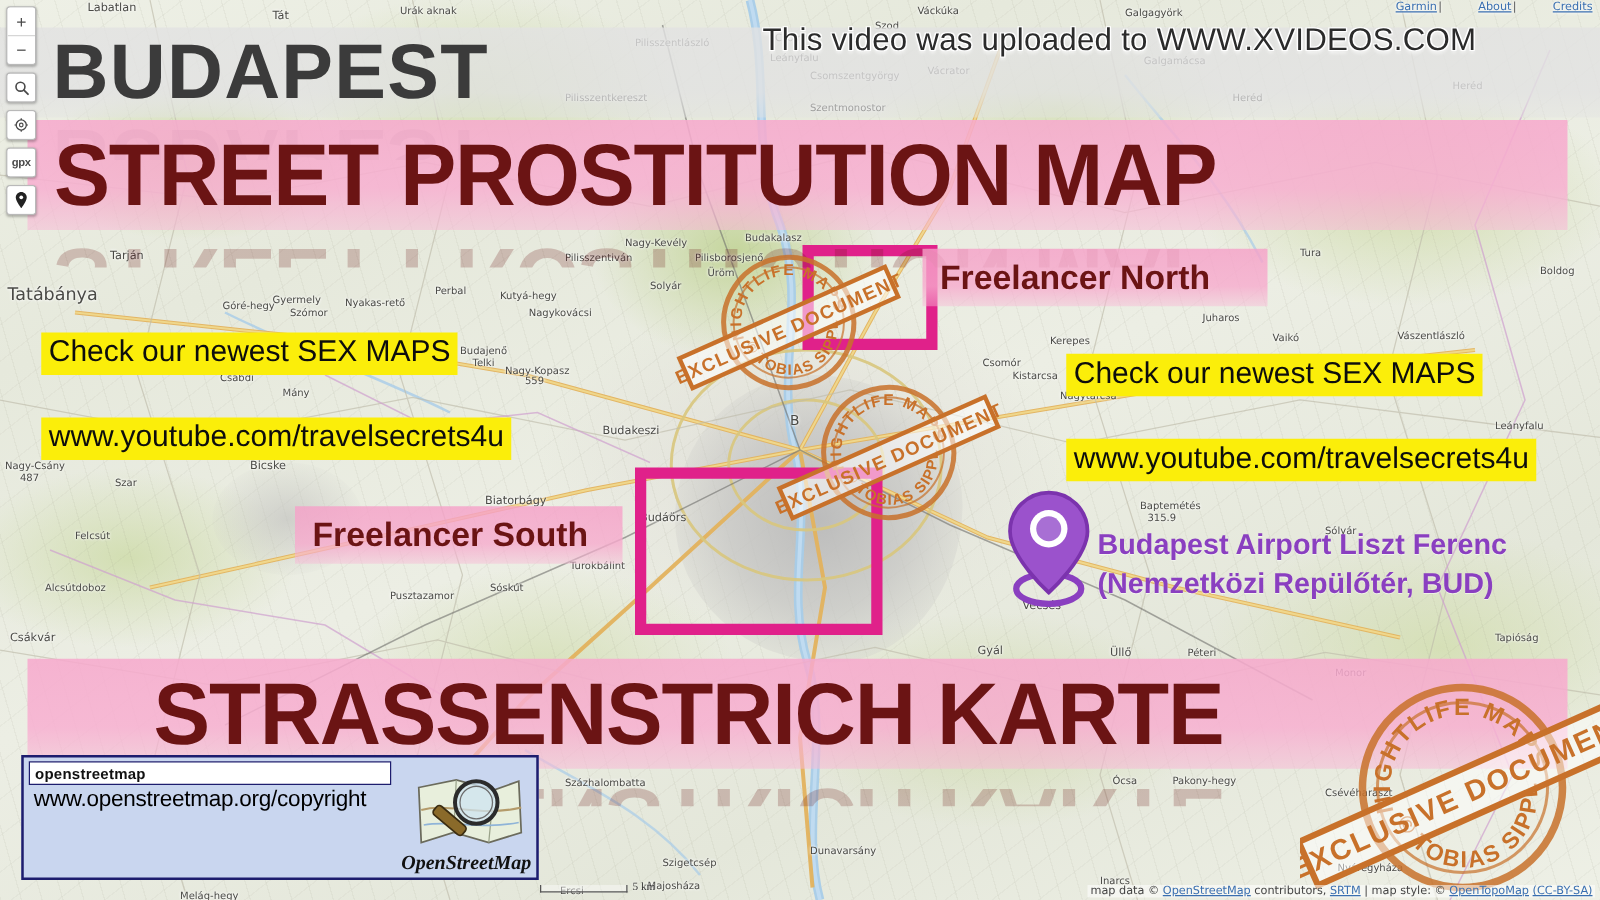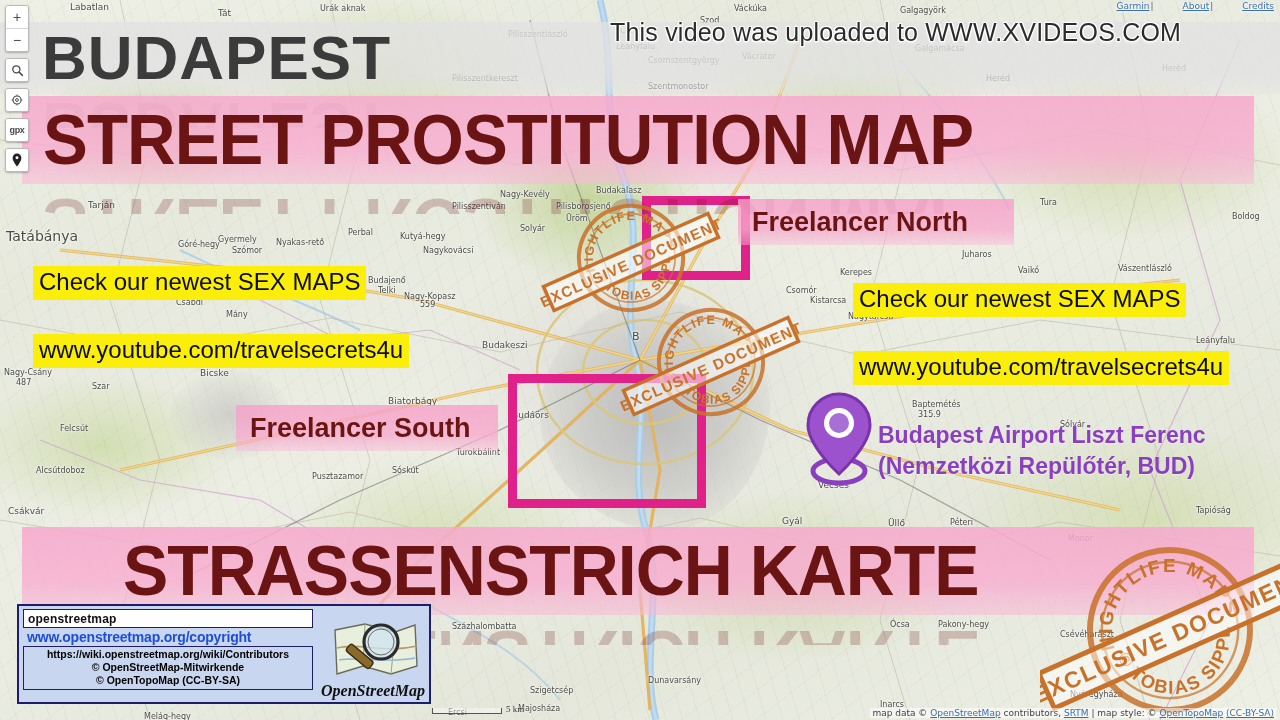--- a/index.html
+++ b/index.html
@@ -124,21 +124,21 @@
   #stamp2{left:616px;top:300px;width:190px;height:130px;}
   #stamp3{left:1040px;top:520px;width:250px;height:200px;}
 
   
   #osm-box{position:absolute;z-index:36;left:17px;top:604px;width:410px;height:96px;
     background:#c9d6ef;border:2px solid #1d1d6e;display:flex;align-items:stretch;}
   #osm-left{flex:1;display:flex;flex-direction:column;padding:3px 4px 2px 4px;}
   .osm-row1{background:#fff;border:1px solid #1d1d6e;height:17px;display:flex;align-items:center;}
   .osm-row1 .logoword{font-family:"Liberation Sans",sans-serif;font-weight:700;font-size:12px;color:#111;
     padding-left:4px;letter-spacing:.2px;}
-  .osm-row2{font-family:"Liberation Sans",sans-serif;font-weight:700;font-size:14px;color:#1d4ed8;
+  .osm-row2{font-family:"Liberation Sans",sans-serif;font-weight:400;font-size:18px;color:#000000;
     letter-spacing:-.2px;padding:1px 0 1px 4px;white-space:nowrap;}
   .osm-row3{background:#c9d6ef;border:1px solid #1d1d6e;padding:1px 2px 2px 2px;text-align:center;}
   .osm-row3 div{font-family:"Liberation Sans",sans-serif;font-weight:700;font-size:10.5px;color:#000;
     line-height:13px;white-space:nowrap;}
   #osm-right{width:112px;position:relative;display:flex;flex-direction:column;align-items:center;justify-content:flex-end;padding-bottom:2px;}
   #osm-right .brand{font-family:"Liberation Serif",serif;font-style:italic;font-weight:700;font-size:16px;color:#111;}
 
   
   #bottom-attrib{position:absolute;z-index:36;right:4px;bottom:2px;
     font-family:"DejaVu Sans",sans-serif;font-size:9px;color:#444;
@@ -459,25 +459,20 @@
       <text x="0" y="8" text-anchor="middle" font-family="Liberation Sans, sans-serif" font-size="23" font-weight="700" fill="#c8712a" letter-spacing="1.6">EXCLUSIVE DOCUMENT</text>
     </g>
   </svg>
 
   <div id="osm-box">
     <div id="osm-left">
       <div class="osm-row1">
         <span class="logoword">openstreetmap</span>
       </div>
       <div class="osm-row2">www.openstreetmap.org/copyright</div>
-      <div class="osm-row3">
-        <div>https://wiki.openstreetmap.org/wiki/Contributors</div>
-        <div>© OpenStreetMap-Mitwirkende</div>
-        <div>© OpenTopoMap (CC-BY-SA)</div>
-      </div>
     </div>
     <div id="osm-right">
       <svg width="96" height="62" viewBox="0 0 96 62">
         <path d="M10 10 L40 4 L70 12 L90 5 L92 46 L66 54 L38 46 L12 54 Z" fill="#e8efdc" stroke="#6b6b5c" stroke-width="1.4"></path>
         <path d="M40 4 L38 46" stroke="#9aa38a" stroke-width="1"></path>
         <path d="M70 12 L66 54" stroke="#9aa38a" stroke-width="1"></path>
         <path d="M12 28 C34 22, 58 34, 92 26" stroke="#b49b6a" stroke-width="1.6" fill="none"></path>
         <path d="M14 40 C36 36, 60 44, 90 38" stroke="#8fb4d8" stroke-width="1.4" fill="none"></path>
         <circle cx="56" cy="22" r="17" fill="#cfe4f2" opacity=".75"></circle>
         <circle cx="56" cy="22" r="17" fill="none" stroke="#2b2b2b" stroke-width="3.2"></circle>

